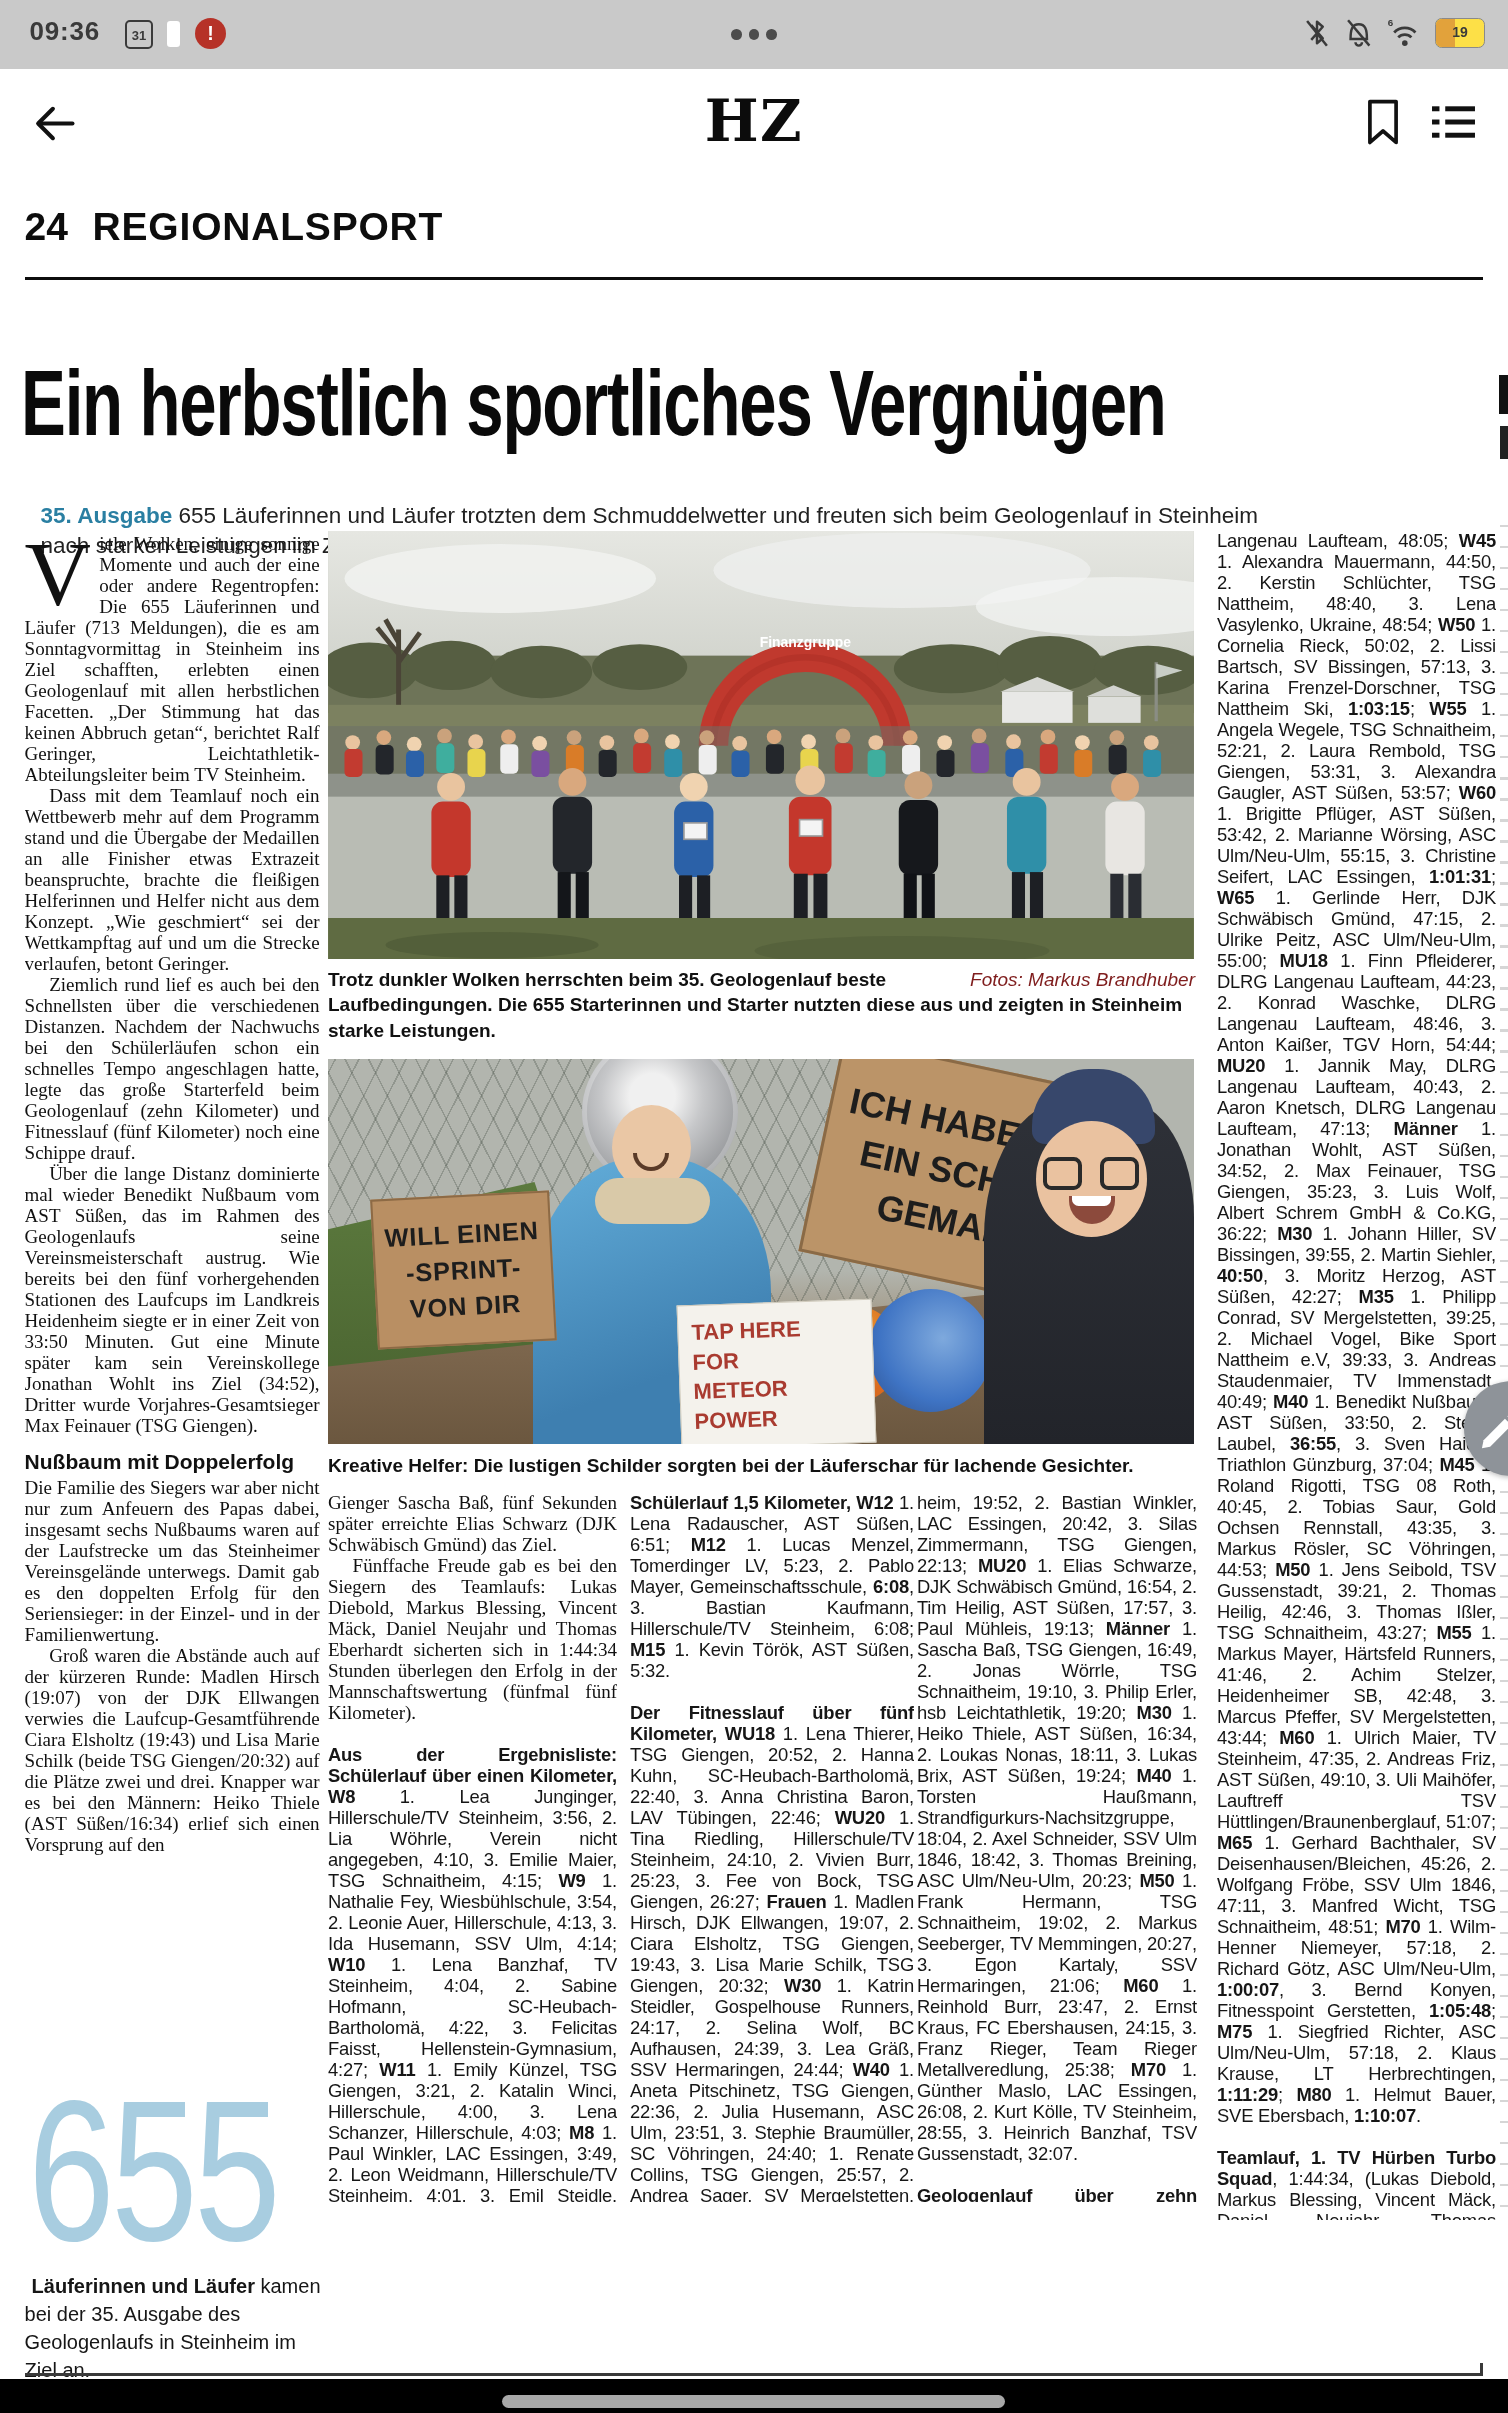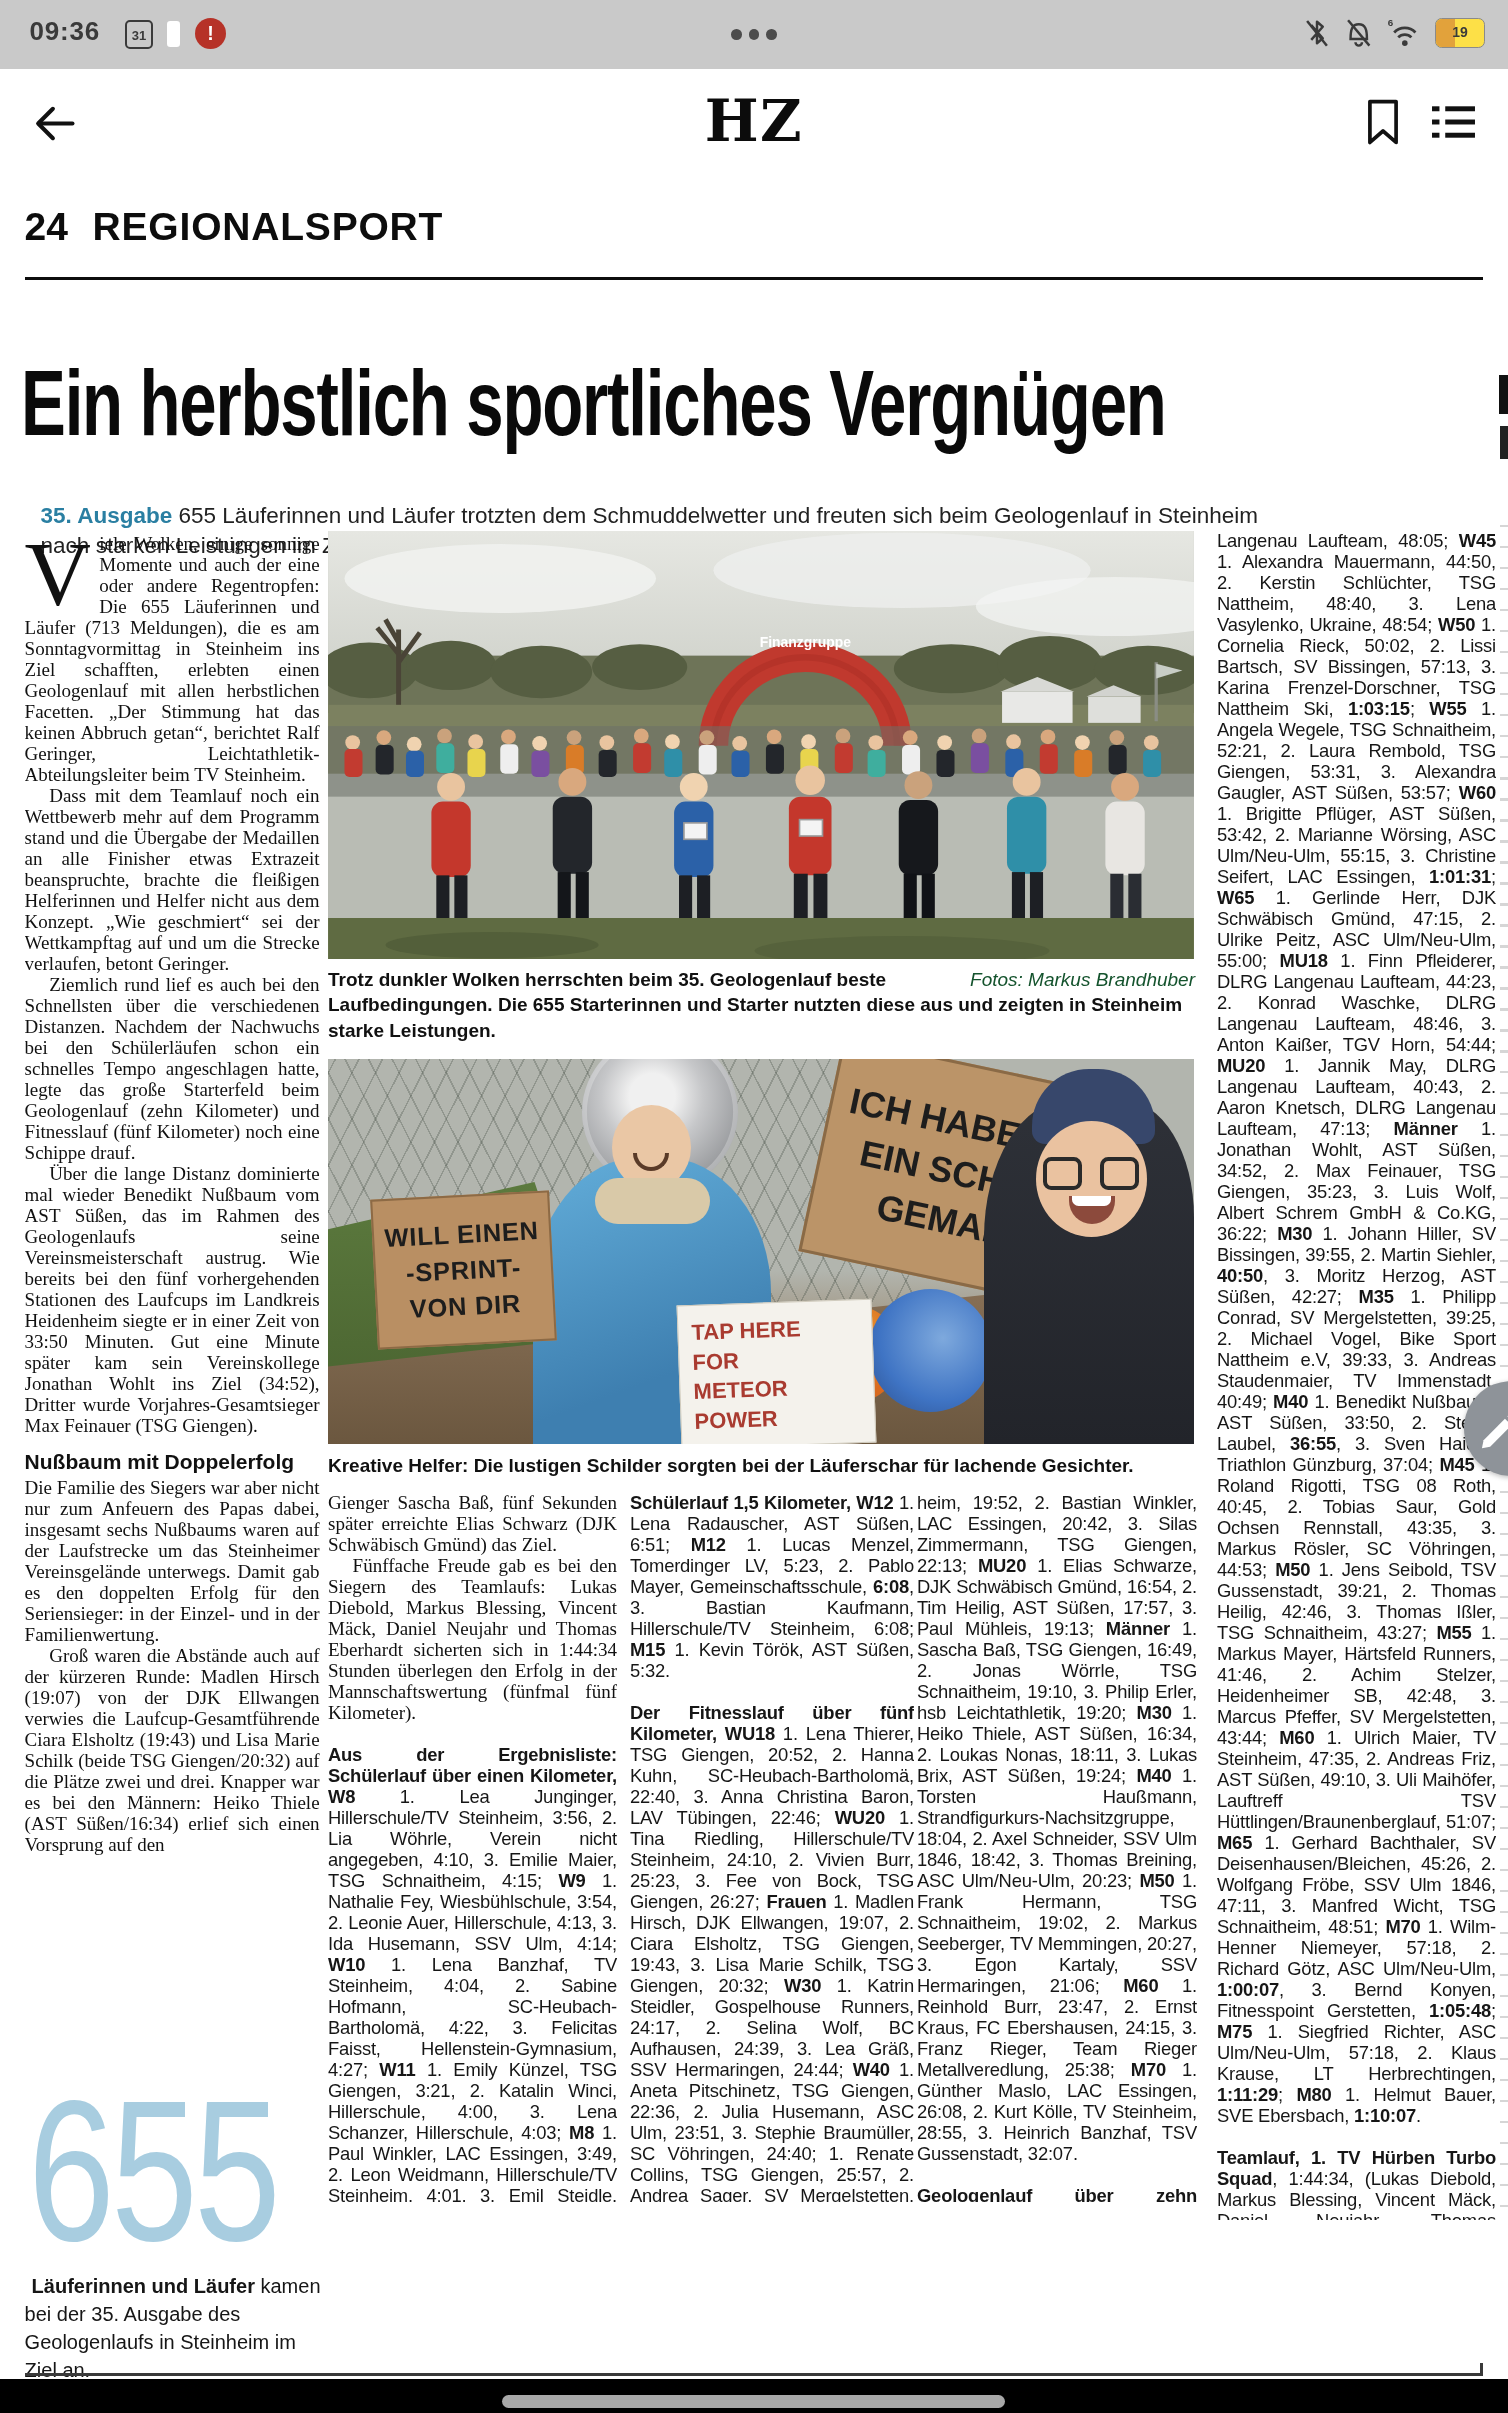--- a/index.html
+++ b/index.html
@@ -52,21 +52,21 @@
   .c2{left:630px;width:284px;}
   .c3{left:917px;width:280px;}
   .rightcol{position:absolute;left:1217px;top:530px;width:279px;height:1690px;overflow:hidden;}
   
   .photo{position:absolute;left:328px;width:866px;overflow:hidden;background:#b9bcb4;}
   .photo1{top:531px;height:428px;}
   .photo2{top:1059px;height:385px;}
   .cap{position:absolute;left:328px;width:867px;font-size:19px;line-height:25.4px;font-weight:bold;color:#111;}
   .cap1{top:967px;}
   .cap2{top:1453px;}
-  .credit{float:right;font-weight:normal;font-style:italic;color:#14532d;}
+  .credit{float:right;font-weight:normal;font-style:italic;color:#7f1d1d;}
   
   .ph2-fence{position:absolute;left:0;top:0;width:590px;height:246px;
      background:repeating-linear-gradient(63deg,rgba(60,70,60,.28) 0 1.6px,transparent 1.6px 21px),
                 repeating-linear-gradient(-63deg,rgba(60,70,60,.28) 0 1.6px,transparent 1.6px 21px);}
   .ph2-grass{position:absolute;left:0;top:123px;width:295px;height:262px;background:linear-gradient(#5c7a3e,#47602e);
              clip-path:polygon(0 18%,70% 0,100% 100%,0 100%);}
   .ph2-gravel{position:absolute;left:0;bottom:0;width:866px;height:172px;background:linear-gradient(#8a7258,#6b573f);
              clip-path:polygon(0 55%,100% 0,100% 100%,0 100%);}
   .pompom{position:absolute;left:254px;top:-24.6px;width:156px;height:156px;border-radius:50%;
           background:radial-gradient(circle at 45% 40%,#f0f0f0 0 18%,#c6c7c9 40%,#96989b 75%,#7e8083 100%);

